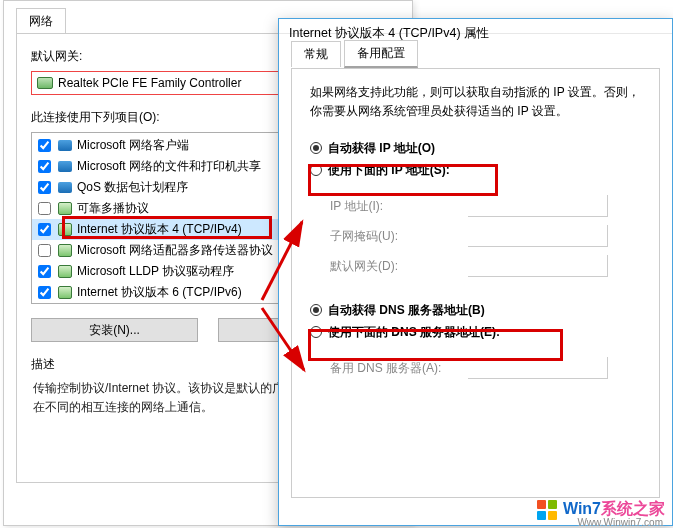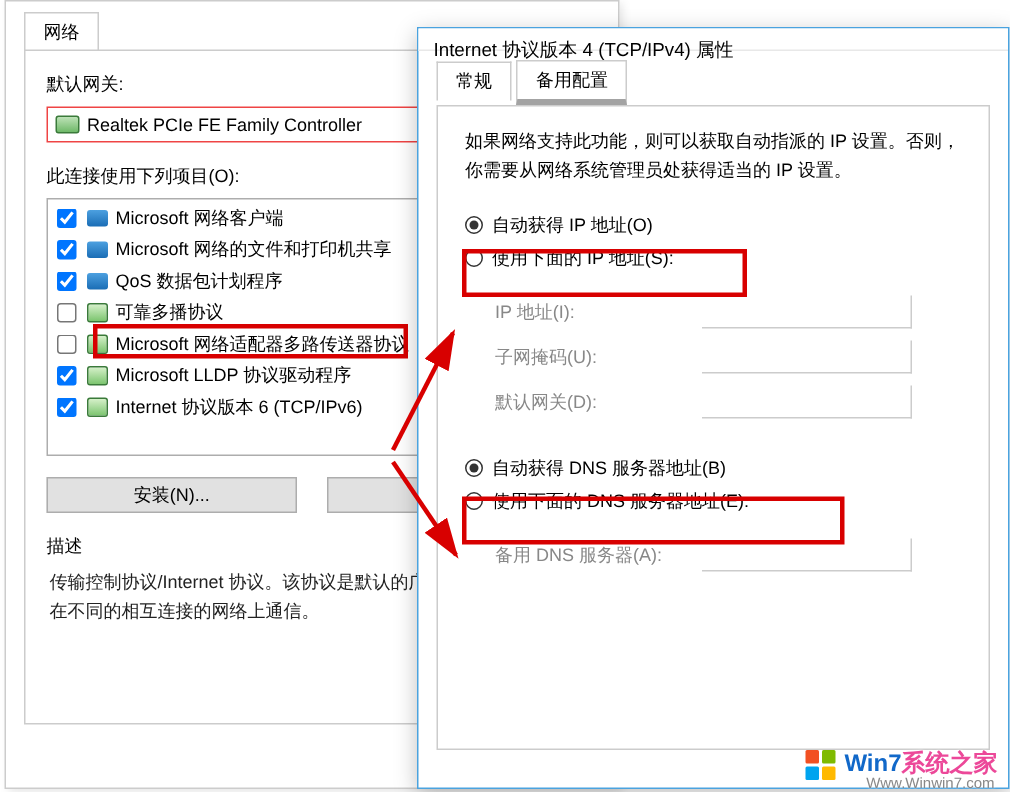--- a/index.html
+++ b/index.html
@@ -174,20 +174,21 @@
     margin-bottom: 16px;
   }
   .radio-group {
     margin-bottom: 6px;
   }
   .radio-row {
     display: flex;
     align-items: center;
     gap: 6px;
     height: 22px;
+    font-weight: bold;
   }
   .radio {
     width: 12px; height: 12px;
     border: 1px solid #333;
     border-radius: 50%;
     display: inline-flex; align-items:center; justify-content:center;
     background:#fff;
   }
   .radio.checked::after {
     content:''; width:6px; height:6px; border-radius:50%; background:#333;
@@ -287,20 +288,27 @@
             </span>
             <span>QoS 数据包计划程序</span>
           </div>
           <div class="item">
             <input type="checkbox" style="">
             <span class="item-icon">
               <span class="ico-g"></span>
             </span>
             <span>可靠多播协议</span>
           </div>
+          <div class="item highlight">
+            <input type="checkbox" checked="" style="">
+            <span class="item-icon">
+              <span class="ico-g"></span>
+            </span>
+            <span>Internet 协议版本 4 (TCP/IPv4)</span>
+          </div>
           <div class="item">
             <input type="checkbox" style="">
             <span class="item-icon">
               <span class="ico-g"></span>
             </span>
             <span>Microsoft 网络适配器多路传送器协议</span>
           </div>
           <div class="item">
             <input type="checkbox" checked="" style="">
             <span class="item-icon">
@@ -332,21 +340,21 @@
     <div class="desc">传输控制协议/Internet 协议。该协议是默认的广域网络协议，用于在不同的相互连接的网络上通信。</div>
   </div>
 </div>
 
 <div class="dialog2">
   <div class="dialog2-titlebar">
     <span>Internet 协议版本 4 (TCP/IPv4) 属性</span>
   </div>
   <div class="dialog2-tabs">
     <div class="tab">常规</div>
-    <div class="tab" style="border-bottom:4px solid #a3a3a3; top:0;">备用配置</div>
+    <div class="tab" style="border-bottom:2px solid #a3a3a3; top:0;">备用配置</div>
   </div>
   <div class="dialog2-body">
     <div class="info-text">如果网络支持此功能，则可以获取自动指派的 IP 设置。否则，你需要从网络系统管理员处获得适当的 IP 设置。</div>
 
     <div class="radio-group">
       <div class="radio-row">
         <span class="radio checked"></span>
         <span>自动获得 IP 地址(O)</span>
       </div>
       <div class="radio-row">

